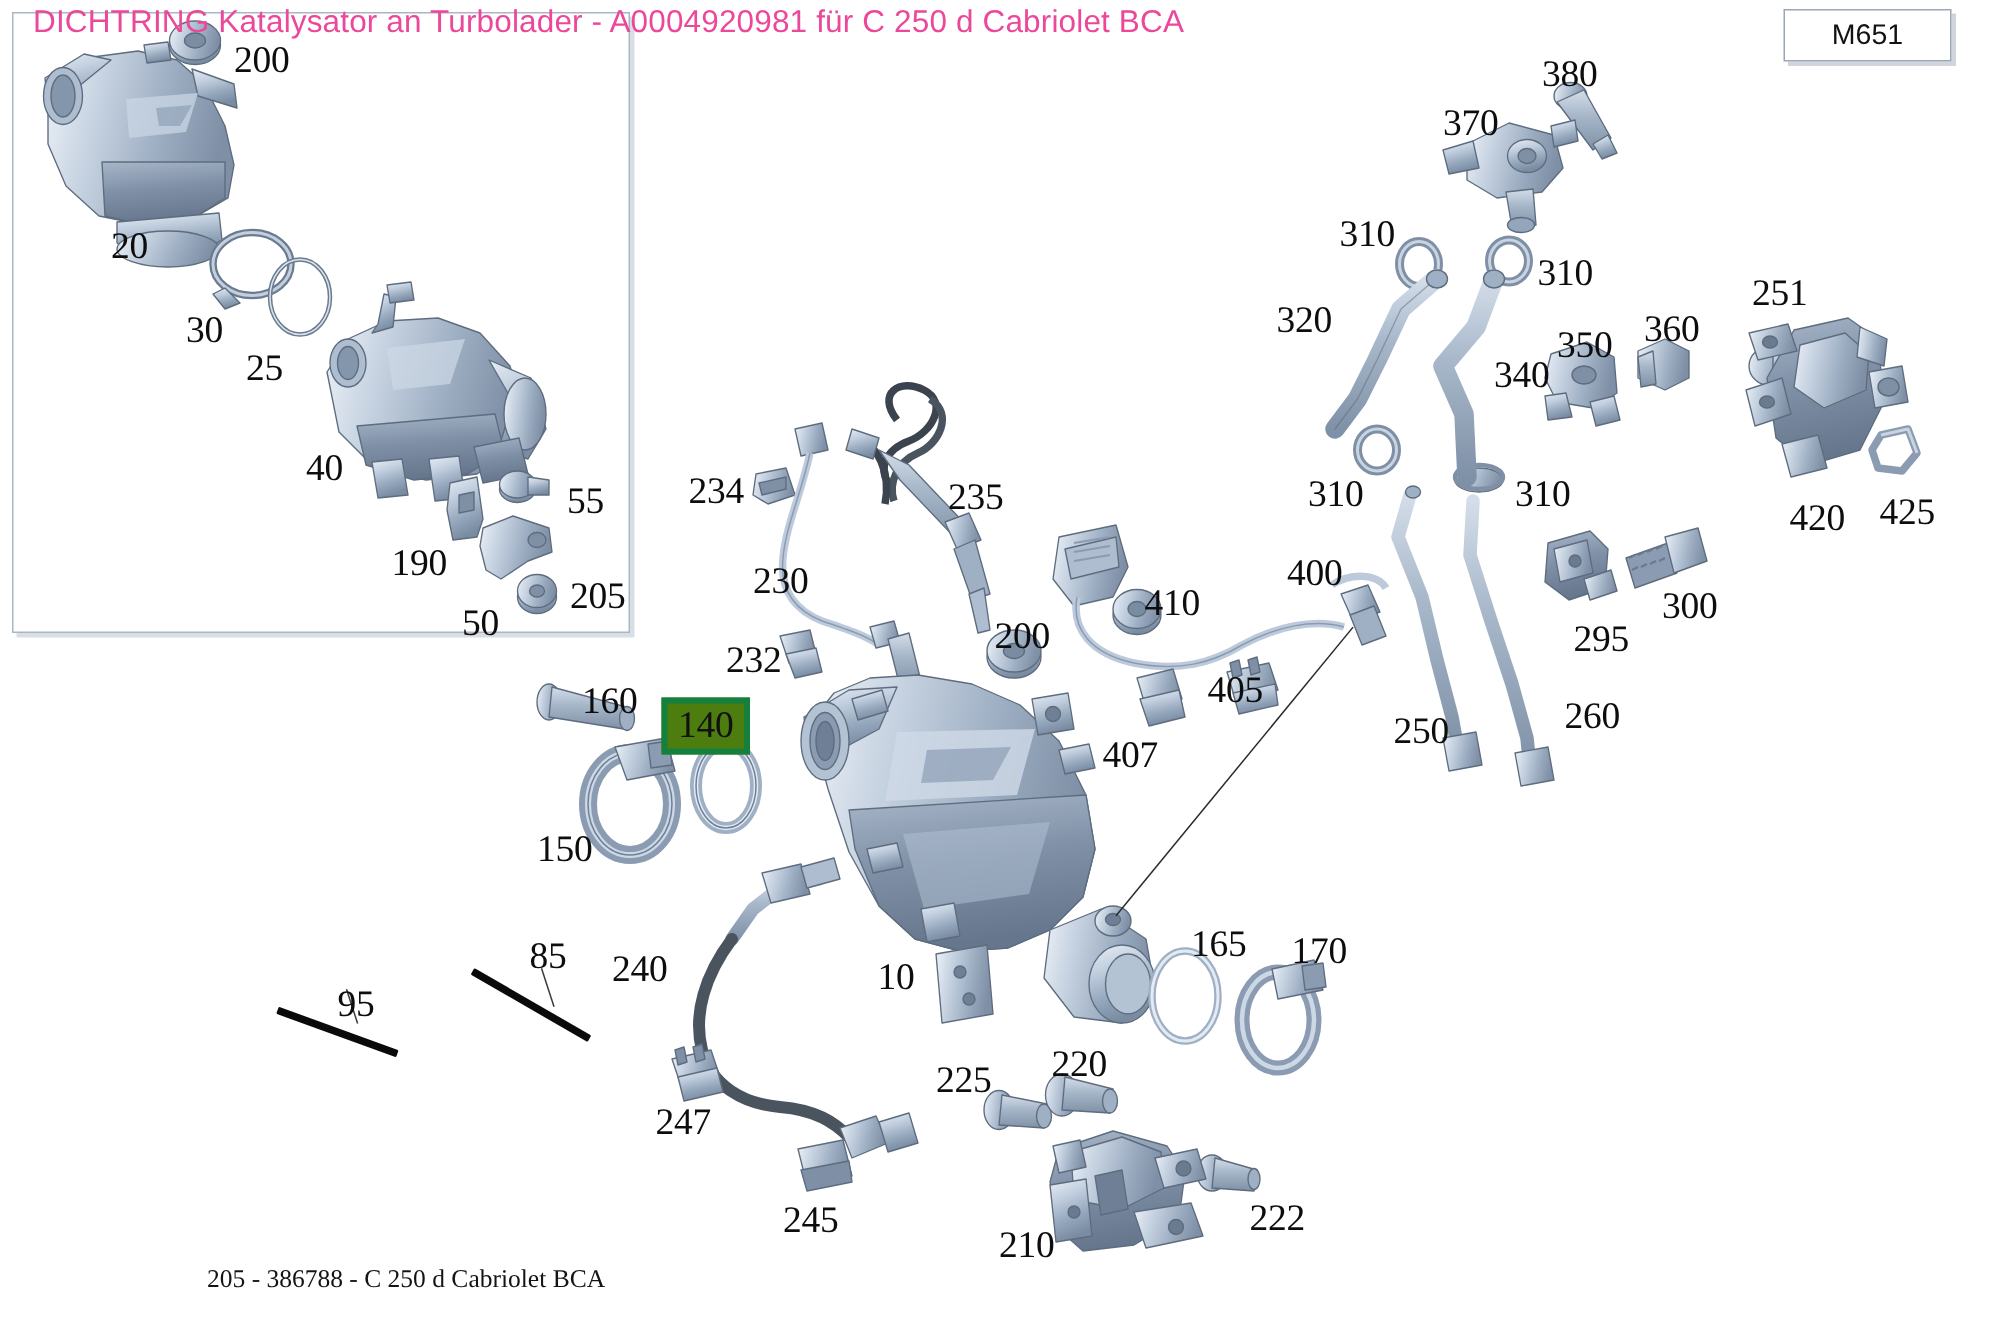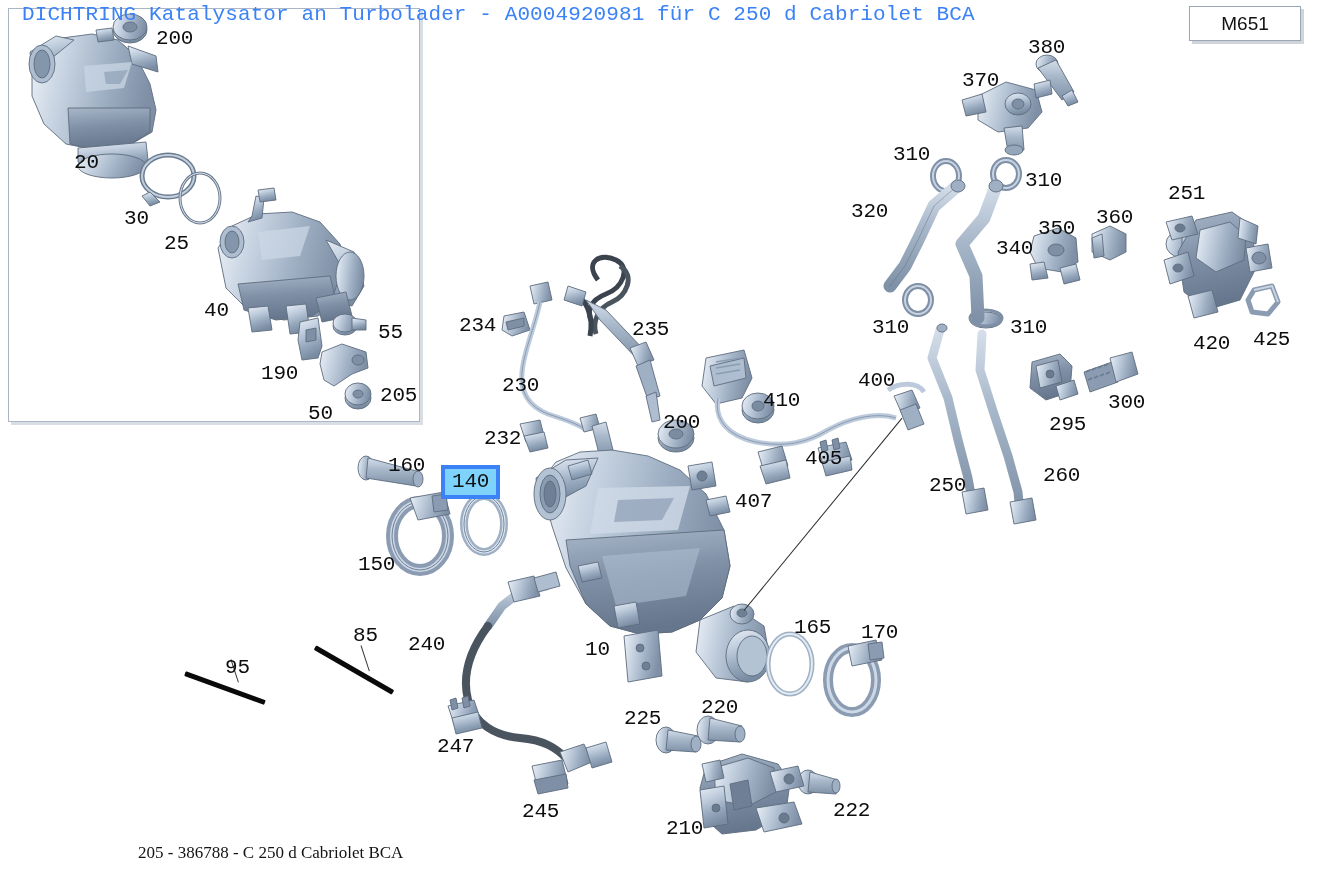--- a/index.html
+++ b/index.html
@@ -15,23 +15,23 @@
     background: #ffffff;
     overflow: hidden;
     font-family: "Liberation Sans", sans-serif;
   }
 
   
   #diagram-title {
     position: absolute;
     left: 22px;
     top: 3px;
-    font-family: Liberation Mono, monospace;
+    font-family: Liberation Sans, sans-serif;
     font-size: 21px;
-    color: #3b82f6;
+    color: #ec4899;
     white-space: nowrap;
     letter-spacing: 0.1px;
   }
   #model-badge {
     position: absolute;
     left: 1189px;
     top: 6px;
     width: 110px;
     height: 33px;
     border: 1px solid #9aa6b6;
@@ -63,30 +63,30 @@
     width: 410px;
     height: 412px;
     border: 1px solid #aab6c6;
     background: transparent;
     box-shadow: 3px 3px 0 rgba(160,172,188,0.40);
   }
 
   
   .callout {
     position: absolute;
-    font-family: Liberation Mono, monospace;
-    font-size: 21px;
+    font-family: Liberation Serif, serif;
+    font-size: 25px;
     color: #0d0d0d;
     white-space: nowrap;
     line-height: 1;
     letter-spacing: -0.2px;
   }
   .callout.selected {
-    border: 4px solid #3b82f6;
-    background: #7dd3fc;
+    border: 4px solid #15803d;
+    background: #4d7c0f;
     padding: 2px 7px 3px 7px;
     color: #111111;
     line-height: 1;
   }
 
   
   .leader {
     position: absolute;
     background: #2a2a2a;
     transform-origin: 0 50%;

